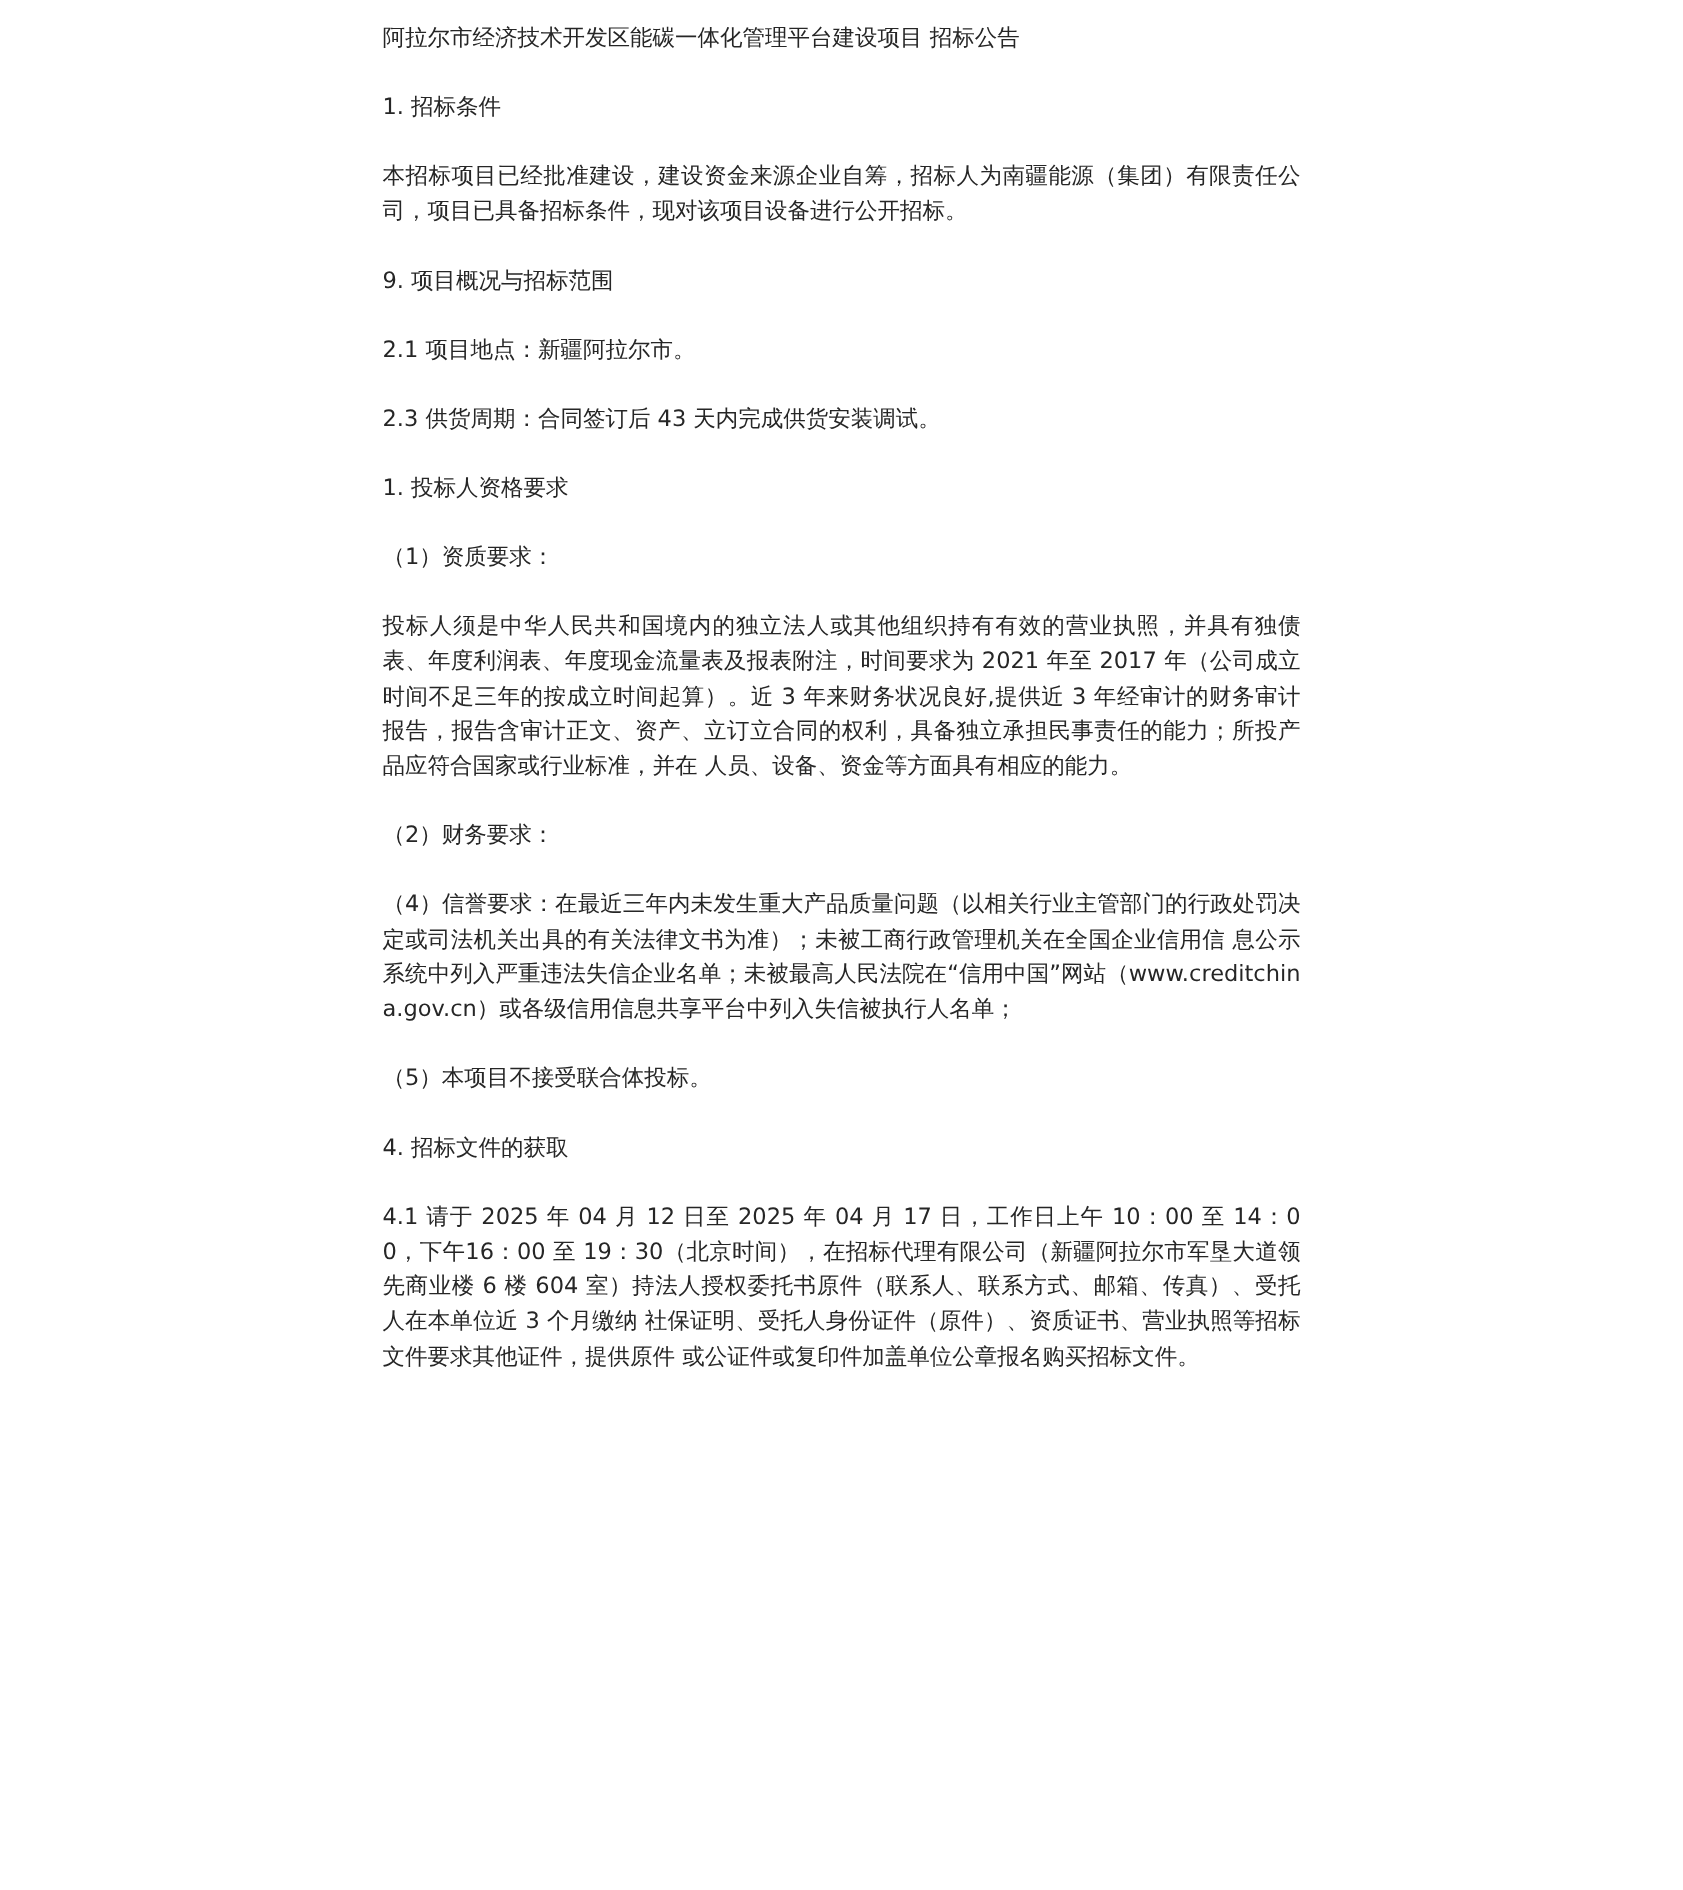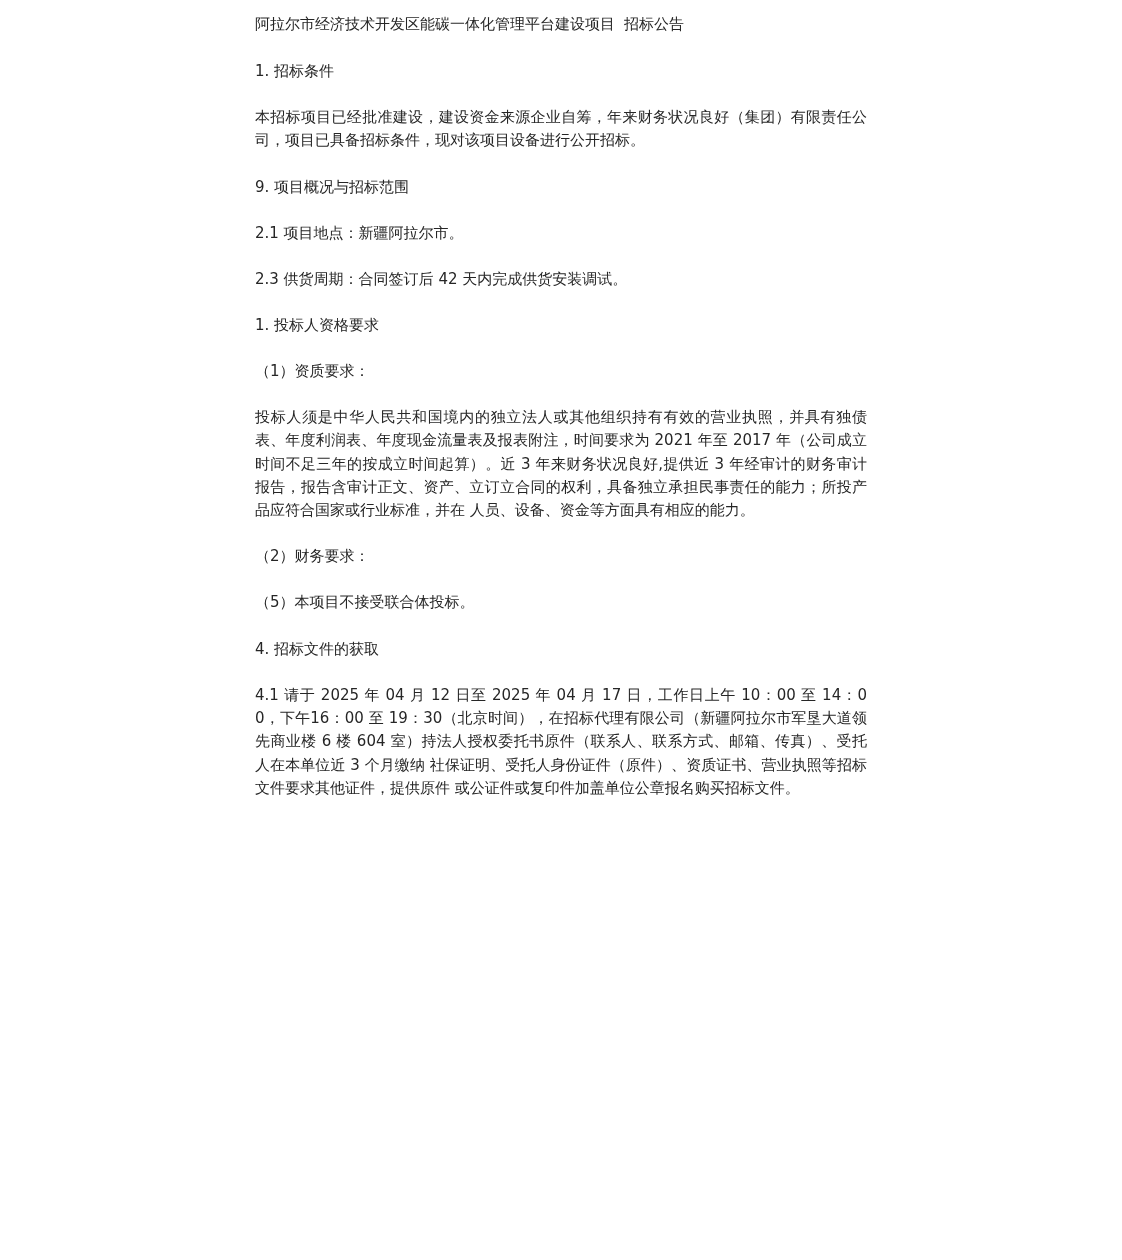--- a/index.html
+++ b/index.html
@@ -24,35 +24,35 @@
     .para {
       font-size: 15px;
       line-height: 23.3px;
       margin: 0 0 22.8px 0;
       text-align: justify;
       letter-spacing: 0;
       word-break: break-all;
     }
     .para.title {
       margin-bottom: 22.8px;
-      font-family: Liberation Mono, monospace;
     }
     .para.heading { }
     .para.sub { }
   </style>
 </head>
 <body>
 
 <div class="doc">
   <p class="para title">阿拉尔市经济技术开发区能碳一体化管理平台建设项目 招标公告</p>
   <p class="para heading">1. 招标条件</p>
-  <p class="para">本招标项目已经批准建设，建设资金来源企业自筹，年来财务状况良好（集团）有限责任公司，项目已具备招标条件，现对该项目设备进行公开招标。</p>
+  <p class="para">本招标项目已经批准建设，建设资金来源企业自筹，招标人为南疆能源（集团）有限责任公司，项目已具备招标条件，现对该项目设备进行公开招标。</p>
   <p class="para heading">9. 项目概况与招标范围</p>
   <p class="para">2.1 项目地点：新疆阿拉尔市。</p>
-  <p class="para">2.3 供货周期：合同签订后 42 天内完成供货安装调试。</p>
+  <p class="para">2.3 供货周期：合同签订后 43 天内完成供货安装调试。</p>
   <p class="para heading">1. 投标人资格要求</p>
   <p class="para sub">（1）资质要求：</p>
   <p class="para">投标人须是中华人民共和国境内的独立法人或其他组织持有有效的营业执照，并具有独债表、年度利润表、年度现金流量表及报表附注，时间要求为 2021 年至 2017 年（公司成立 时间不足三年的按成立时间起算）。近 3 年来财务状况良好,提供近 3 年经审计的财务审计报告，报告含审计正文、资产、立订立合同的权利，具备独立承担民事责任的能力；所投产品应符合国家或行业标准，并在 人员、设备、资金等方面具有相应的能力。</p>
   <p class="para sub">（2）财务要求：</p>
+  <p class="para">（4）信誉要求：在最近三年内未发生重大产品质量问题（以相关行业主管部门的行政处罚决定或司法机关出具的有关法律文书为准）；未被工商行政管理机关在全国企业信用信 息公示系统中列入严重违法失信企业名单；未被最高人民法院在“信用中国”网站（www.creditchina.gov.cn）或各级信用信息共享平台中列入失信被执行人名单；</p>
   <p class="para">（5）本项目不接受联合体投标。</p>
   <p class="para heading">4. 招标文件的获取</p>
   <p class="para">4.1 请于 2025 年 04 月 12 日至 2025 年 04 月 17 日，工作日上午 10：00 至 14：00，下午16：00 至 19：30（北京时间），在招标代理有限公司（新疆阿拉尔市军垦大道领先商业楼 6 楼 604 室）持法人授权委托书原件（联系人、联系方式、邮箱、传真）、受托人在本单位近 3 个月缴纳 社保证明、受托人身份证件（原件）、资质证书、营业执照等招标文件要求其他证件，提供原件 或公证件或复印件加盖单位公章报名购买招标文件。</p>
 </div>
 
 </body></html>

